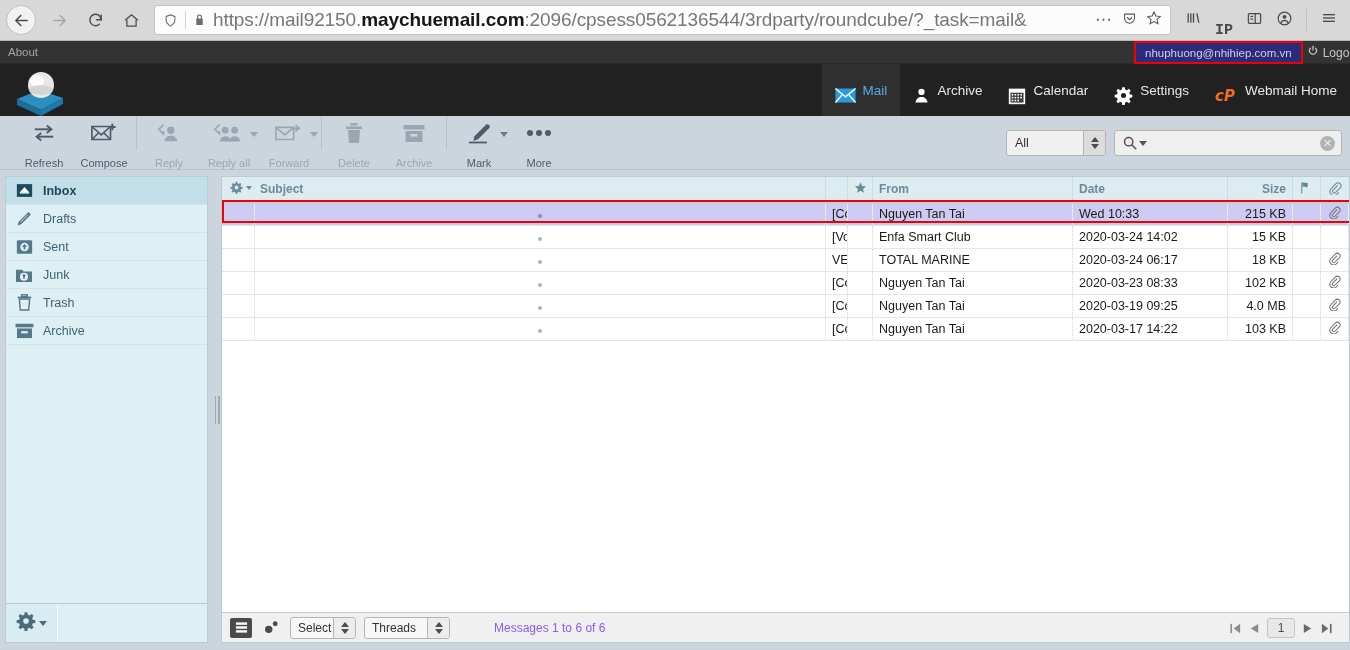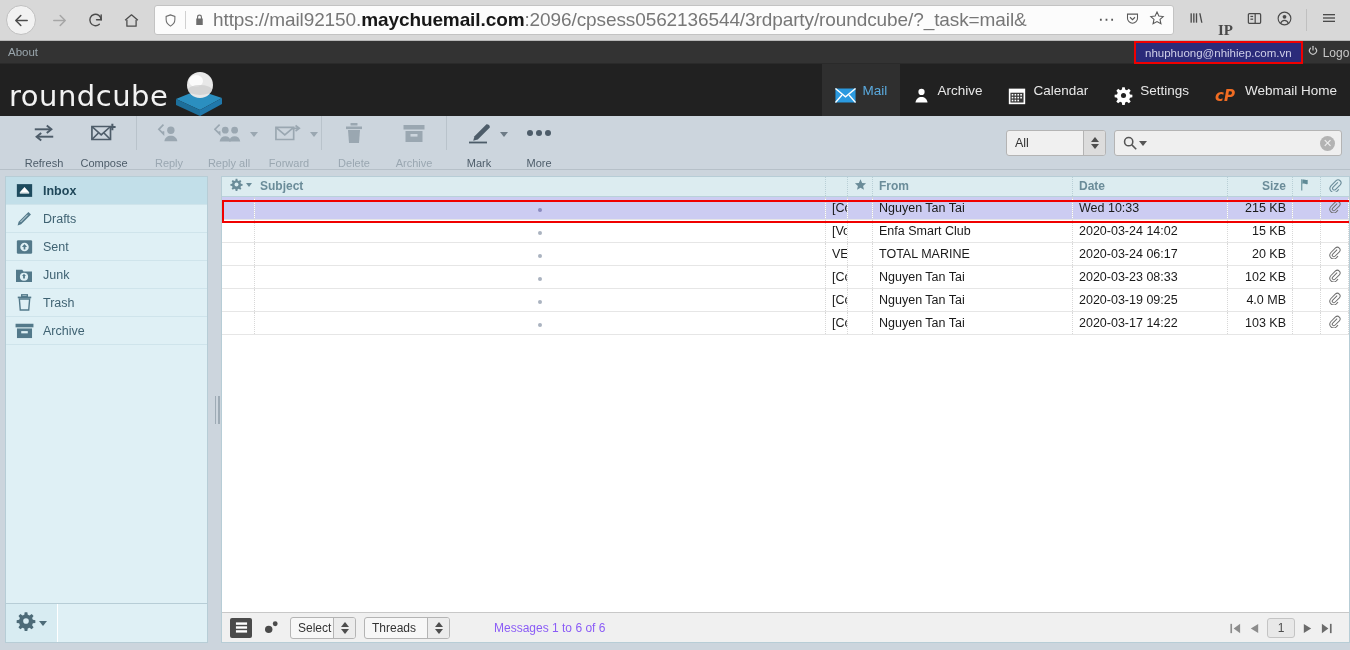--- a/index.html
+++ b/index.html
@@ -291,21 +291,21 @@
   .maillist {
     flex: 1;
     background: #ffffff;
     border: 1px solid #b7cdd6;
     display:flex; flex-direction:column;
     overflow: hidden;
   }
   table.msgtable { width: 100%; border-collapse: collapse; table-layout: fixed; }
   table.msgtable thead th {
     background: #dcecf0;
-    height: 19px;
+    height: 25px;
     font-size: 12px;
     color: #6b8c99;
     text-align: left;
     font-weight: bold;
     border-bottom: 1px solid #b9d2da;
     border-right: 1px dotted #b9cfd6;
     padding: 0 6px;
     white-space: nowrap;
   }
   table.msgtable thead th.c-gear { width: 32px; padding-left:8px; border-right:none;}
@@ -451,21 +451,21 @@
 
   <div class="chrome-right">
     <span>
       <svg width="17" height="16" viewBox="0 0 24 24" fill="currentColor">
           <rect x="3" y="5" width="2" height="14"></rect>
           <rect x="7" y="5" width="2" height="14"></rect>
           <rect x="11" y="5" width="2" height="14"></rect>
           <polygon points="16,5 18,5 21,19 19,19"></polygon>
         </svg>
     </span>
-    <span style="font-family:Liberation Serif, serif;font-size:15px;font-weight:bold;margin-top:20px;">IP</span>
+    <span style="font-family:Liberation Mono, monospace;font-size:15px;font-weight:bold;margin-top:20px;">IP</span>
     <span>
       <svg width="17" height="15" viewBox="0 0 24 22" fill="none" stroke="currentColor" stroke-width="1.8">
           <rect x="3" y="4" width="18" height="14" rx="1.5"></rect>
           <line x1="13" y1="4" x2="13" y2="18"></line>
           <line x1="6" y1="8" x2="10" y2="8"></line>
           <line x1="6" y1="12" x2="10" y2="12"></line>
         </svg>
     </span>
     <span>
       <svg width="17" height="17" viewBox="0 0 24 24" fill="none" stroke="currentColor" stroke-width="1.6">
@@ -498,21 +498,20 @@
             <line x1="12" y1="2.5" x2="12" y2="10"></line>
           </svg>
       </span>
       <span>Logou</span>
     </div>
   </div>
 </div>
 
 <div class="rc-header">
   <div class="rc-logo">
-    <span class="rc-logo-text">roundcube</span>
     <span class="rc-cube">
       <svg width="58" height="50" viewBox="0 0 58 50">
         <polygon points="6,33 28,24 52,32 30,44" fill="#2b8fc0"></polygon>
         <polygon points="6,33 6,39 30,50 30,44" fill="#1d6f9b"></polygon>
         <polygon points="30,44 30,50 52,38 52,32" fill="#2078ab"></polygon>
         <ellipse cx="30" cy="19" rx="13" ry="13" fill="#e8e8e8"></ellipse>
         <ellipse cx="26" cy="15" rx="7" ry="6" fill="#fbfbfb"></ellipse>
         <ellipse cx="30" cy="24" rx="12" ry="5" fill="#c9c9c9" opacity="0.65"></ellipse>
       </svg>
     </span>
@@ -868,21 +867,21 @@
               <td class="t-flag" style="width: 28px;"></td>
               <td class="t-att" style="width: 28px;"></td>
             </tr>
             <tr>
               <td class="t-gear" style="width: 32px;"></td>
               <td class="t-dot" style="width: 22px;"><span class="dot"></span></td>
               <td>VESSEL DELAY LETTER (Coronavirus Crisis Lock down)</td>
               <td style="width: 25px;"></td>
               <td style="width: 200px;">TOTAL MARINE</td>
               <td style="width: 155px;">2020-03-24 06:17</td>
-              <td class="t-size" style="width: 65px;">20 KB</td>
+              <td class="t-size" style="width: 65px;">18 KB</td>
               <td class="t-flag" style="width: 28px;"></td>
               <td class="t-att" style="width: 28px;"><span><svg width="13" height="14" viewBox="0 0 22 22" fill="none" stroke="#6f6f6f" stroke-width="1.7">
                     <path d="M15.5 7 8 14.5a2.6 2.6 0 0 0 3.7 3.7l7.5-7.5a4.6 4.6 0 0 0-6.5-6.5L4.6 12.3a6.4 6.4 0 0 0 9 9l3.4-3.4"></path>
                   </svg></span></td>
             </tr>
             <tr>
               <td class="t-gear" style="width: 32px;"></td>
               <td class="t-dot" style="width: 22px;"><span class="dot"></span></td>
               <td>[Congty] Thong bao quy dinh mua hang hoa</td>
               <td style="width: 25px;"></td>

